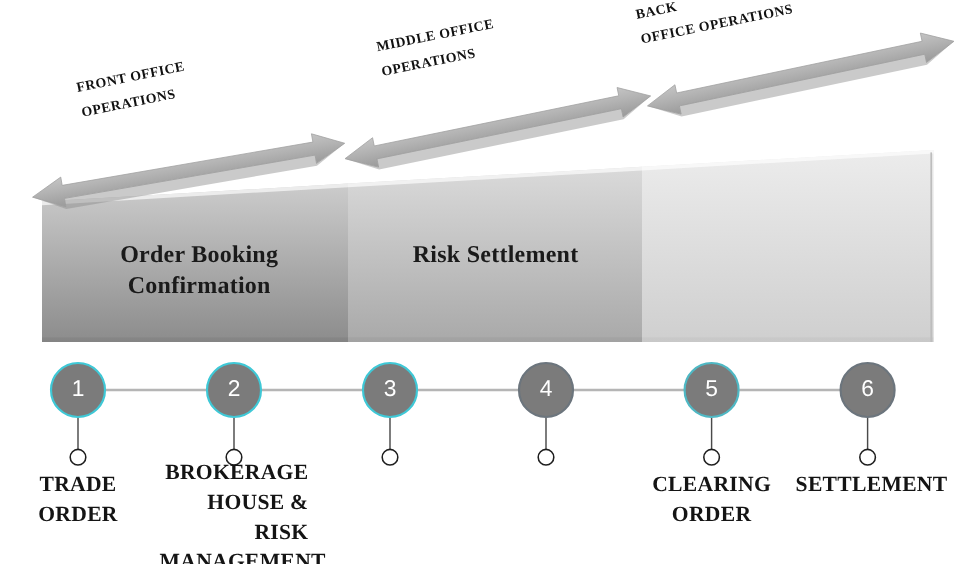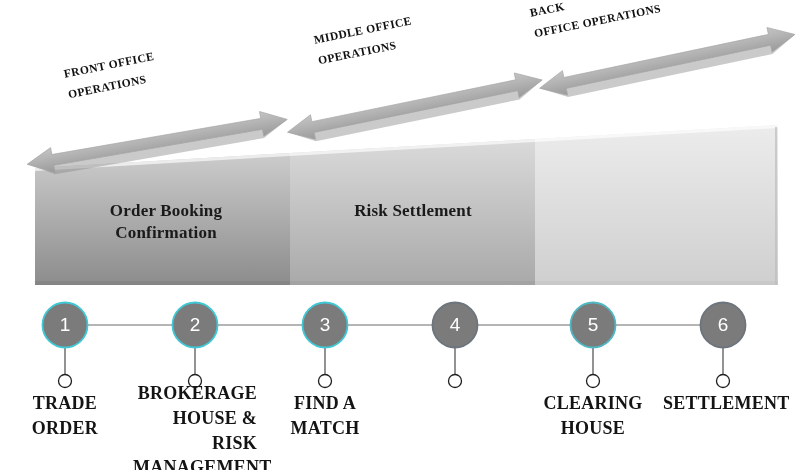--- a/index.html
+++ b/index.html
@@ -21,21 +21,21 @@
     position: absolute;
     left: 0; top: 0;
     width: 800px; height: 300px;
   }
 
   .band-label {
     position: absolute;
     text-align: center;
     font-family: "Liberation Serif", serif;
     font-weight: bold;
-    font-size: 17px;
+    font-size: 20px;
     line-height: 1.28;
     color: #1a1a1a;
     letter-spacing: .2px;
     white-space: pre-line;
   }
   #label-order   { left: 48px;  top: 200px; width: 236px; }
   #label-risk    { left: 294px; top: 200px; width: 238px; }
   #label-post    { left: 566px; top: 200px; width: 200px; }
 
   
@@ -200,18 +200,17 @@
   <div class="node-num" style="left:302px; top:302px;">3</div>
   <div class="node-num" style="left:432px; top:302px;">4</div>
   <div class="node-num" style="left:570px; top:302px;">5</div>
   <div class="node-num" style="left:700px; top:302px;">6</div>
 
   <div class="step-label" style="left:5px;   top:391px; width:120px;">TRADE ORDER</div>
   <div class="step-label" style="left:133px; top:381px; width:124px;text-align:right;">BROKERAGE
 HOUSE &amp; RISK
 MANAGEMENT
 CHECK</div>
-  <div class="step-label" style="left:264px; top:391px; width:122px;">FIND A MATCH</div>
   <div class="step-label" style="left:533px; top:391px; width:120px;">CLEARING
-HOUSE</div>
+ORDER</div>
   <div class="step-label" style="left:663px; top:391px; width:122px;">SETTLEMENT</div>
 
 </div>
 
 </body></html>

